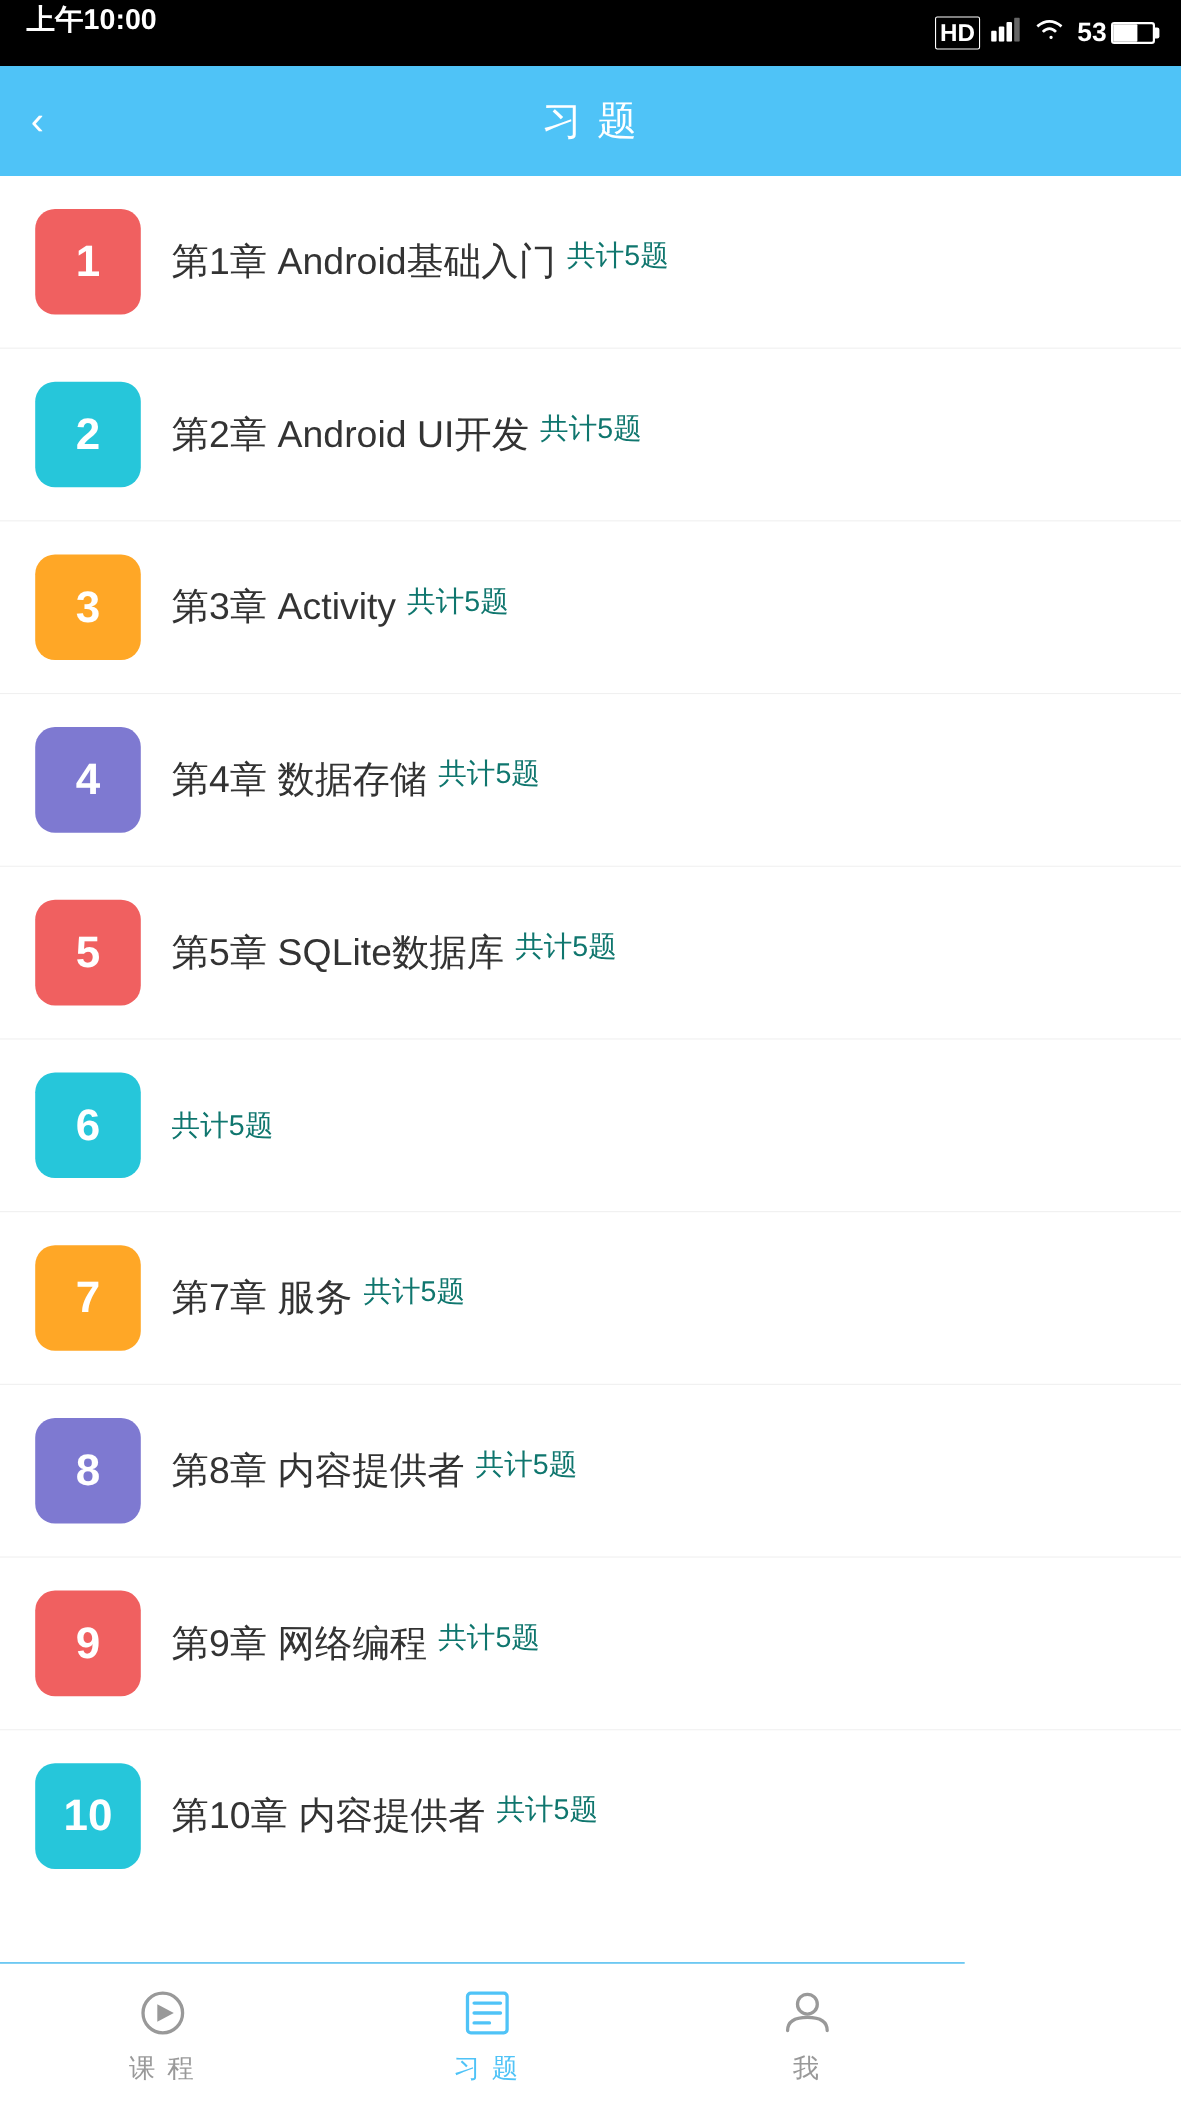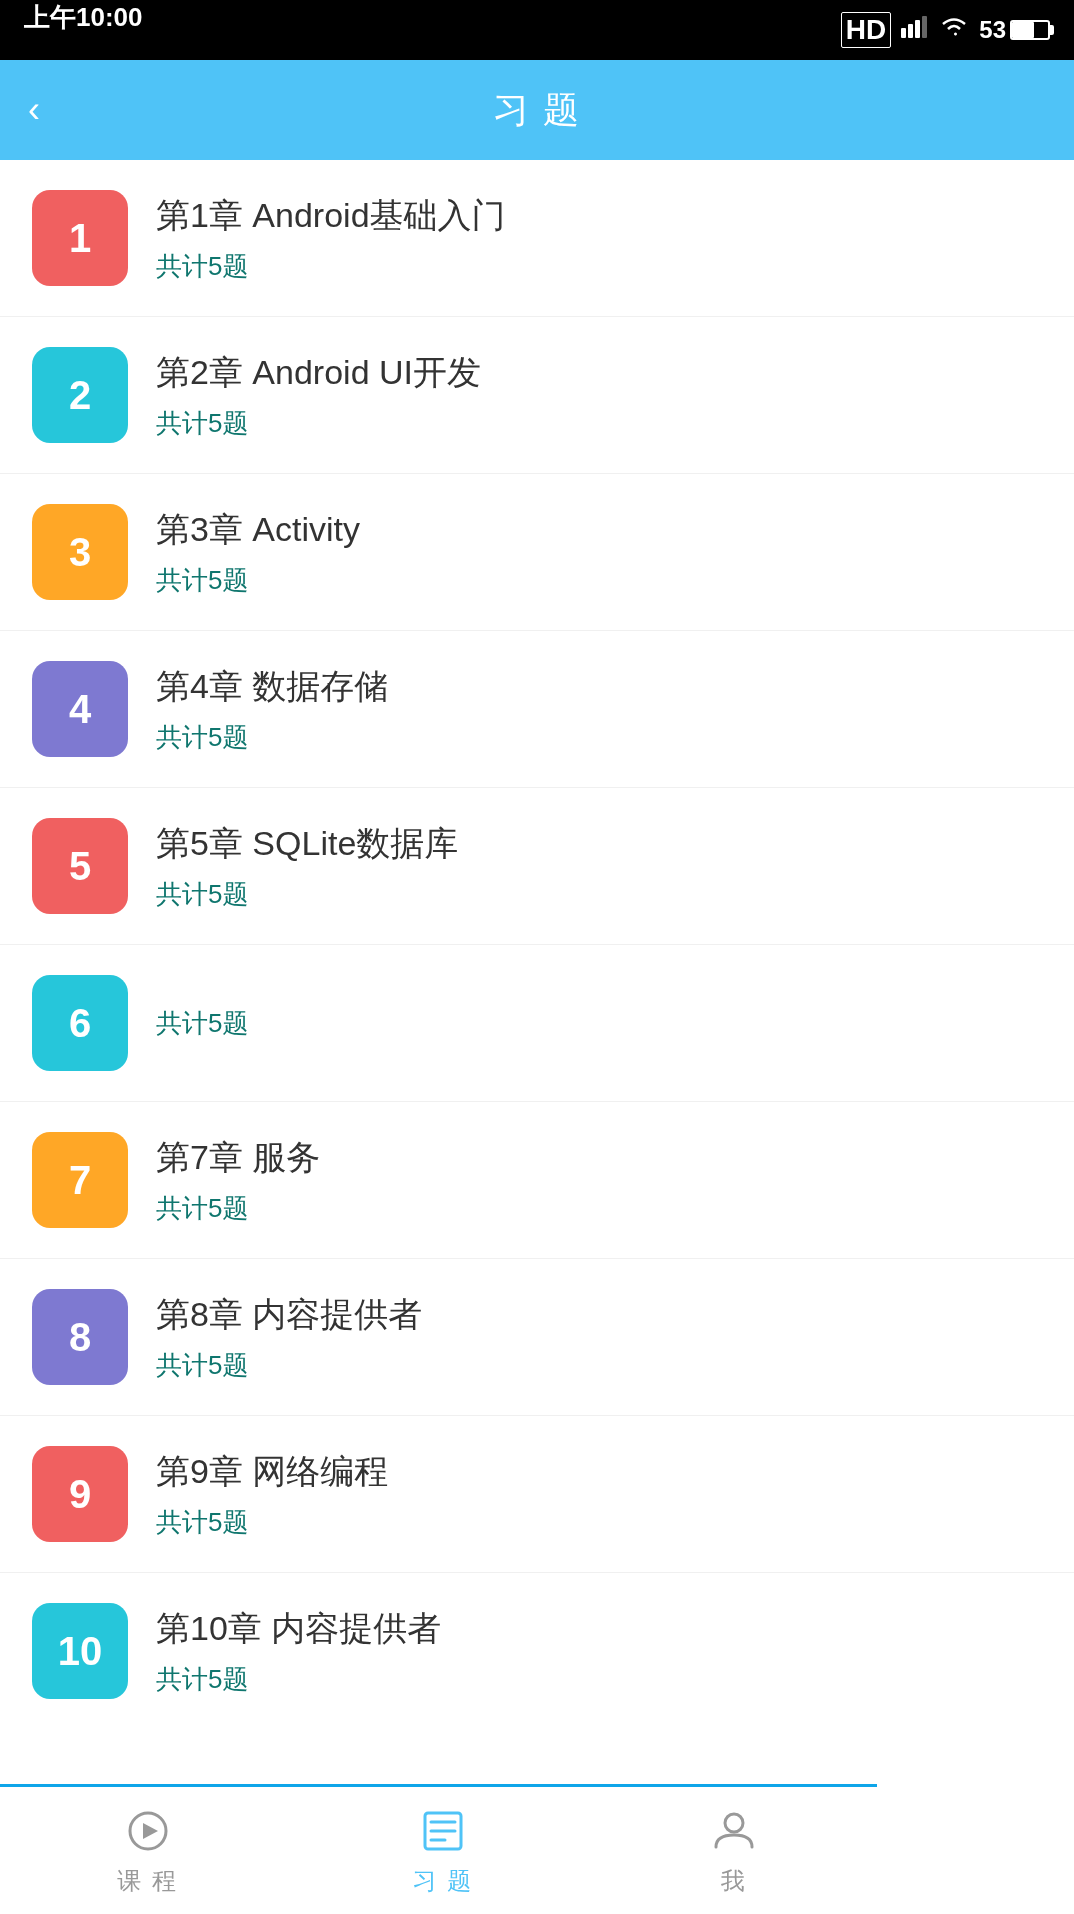--- a/index.html
+++ b/index.html
@@ -104,42 +104,42 @@
       justify-content: center;
       font-size: 40px;
       font-weight: 700;
       color: #fff;
       flex-shrink: 0;
     }
 
     .item-text {
       margin-left: 28px;
       display: flex;
-      flex-direction: column;
+      flex-direction: row;
       gap: 10px;
     }
     .item-title {
       font-size: 34px;
       color: #333;
       font-weight: 500;
     }
     .item-subtitle {
       font-size: 26px;
       color: #0f766e;
     }
 
     
     .bottom-nav {
       position: fixed;
       bottom: 0;
       left: 0;
       width: 877px;
       height: 130px;
       background: #fff;
-      border-top: 3px solid #0ea5e9;
+      border-top: 1px solid #0ea5e9;
       display: flex;
       align-items: center;
       justify-content: space-around;
     }
     .nav-item {
       display: flex;
       flex-direction: column;
       align-items: center;
       gap: 8px;
       cursor: pointer;
@@ -173,21 +173,21 @@
       padding: 30px 32px;
       overflow: hidden;
     }
   </style>
 </head>
 <body>
 
 <div class="status-bar">
   <span>上午10:00</span>
   <div class="status-right">
-    <span style="font-size:28px;border:1px solid #fff;padding:1px 4px;border-radius:2px;">HD</span>
+    <span style="font-size:22px;border:1px solid #fff;padding:1px 4px;border-radius:2px;">HD</span>
     <span>
       <svg width="28" height="22" viewBox="0 0 28 22" fill="white">
         <rect x="0" y="12" width="5" height="10" rx="1"></rect>
         <rect x="7" y="8" width="5" height="14" rx="1"></rect>
         <rect x="14" y="4" width="5" height="18" rx="1"></rect>
         <rect x="21" y="0" width="5" height="22" rx="1" opacity="0.4"></rect>
       </svg>
     </span>
     <span>
       <svg width="30" height="22" viewBox="0 0 30 22" fill="white">

